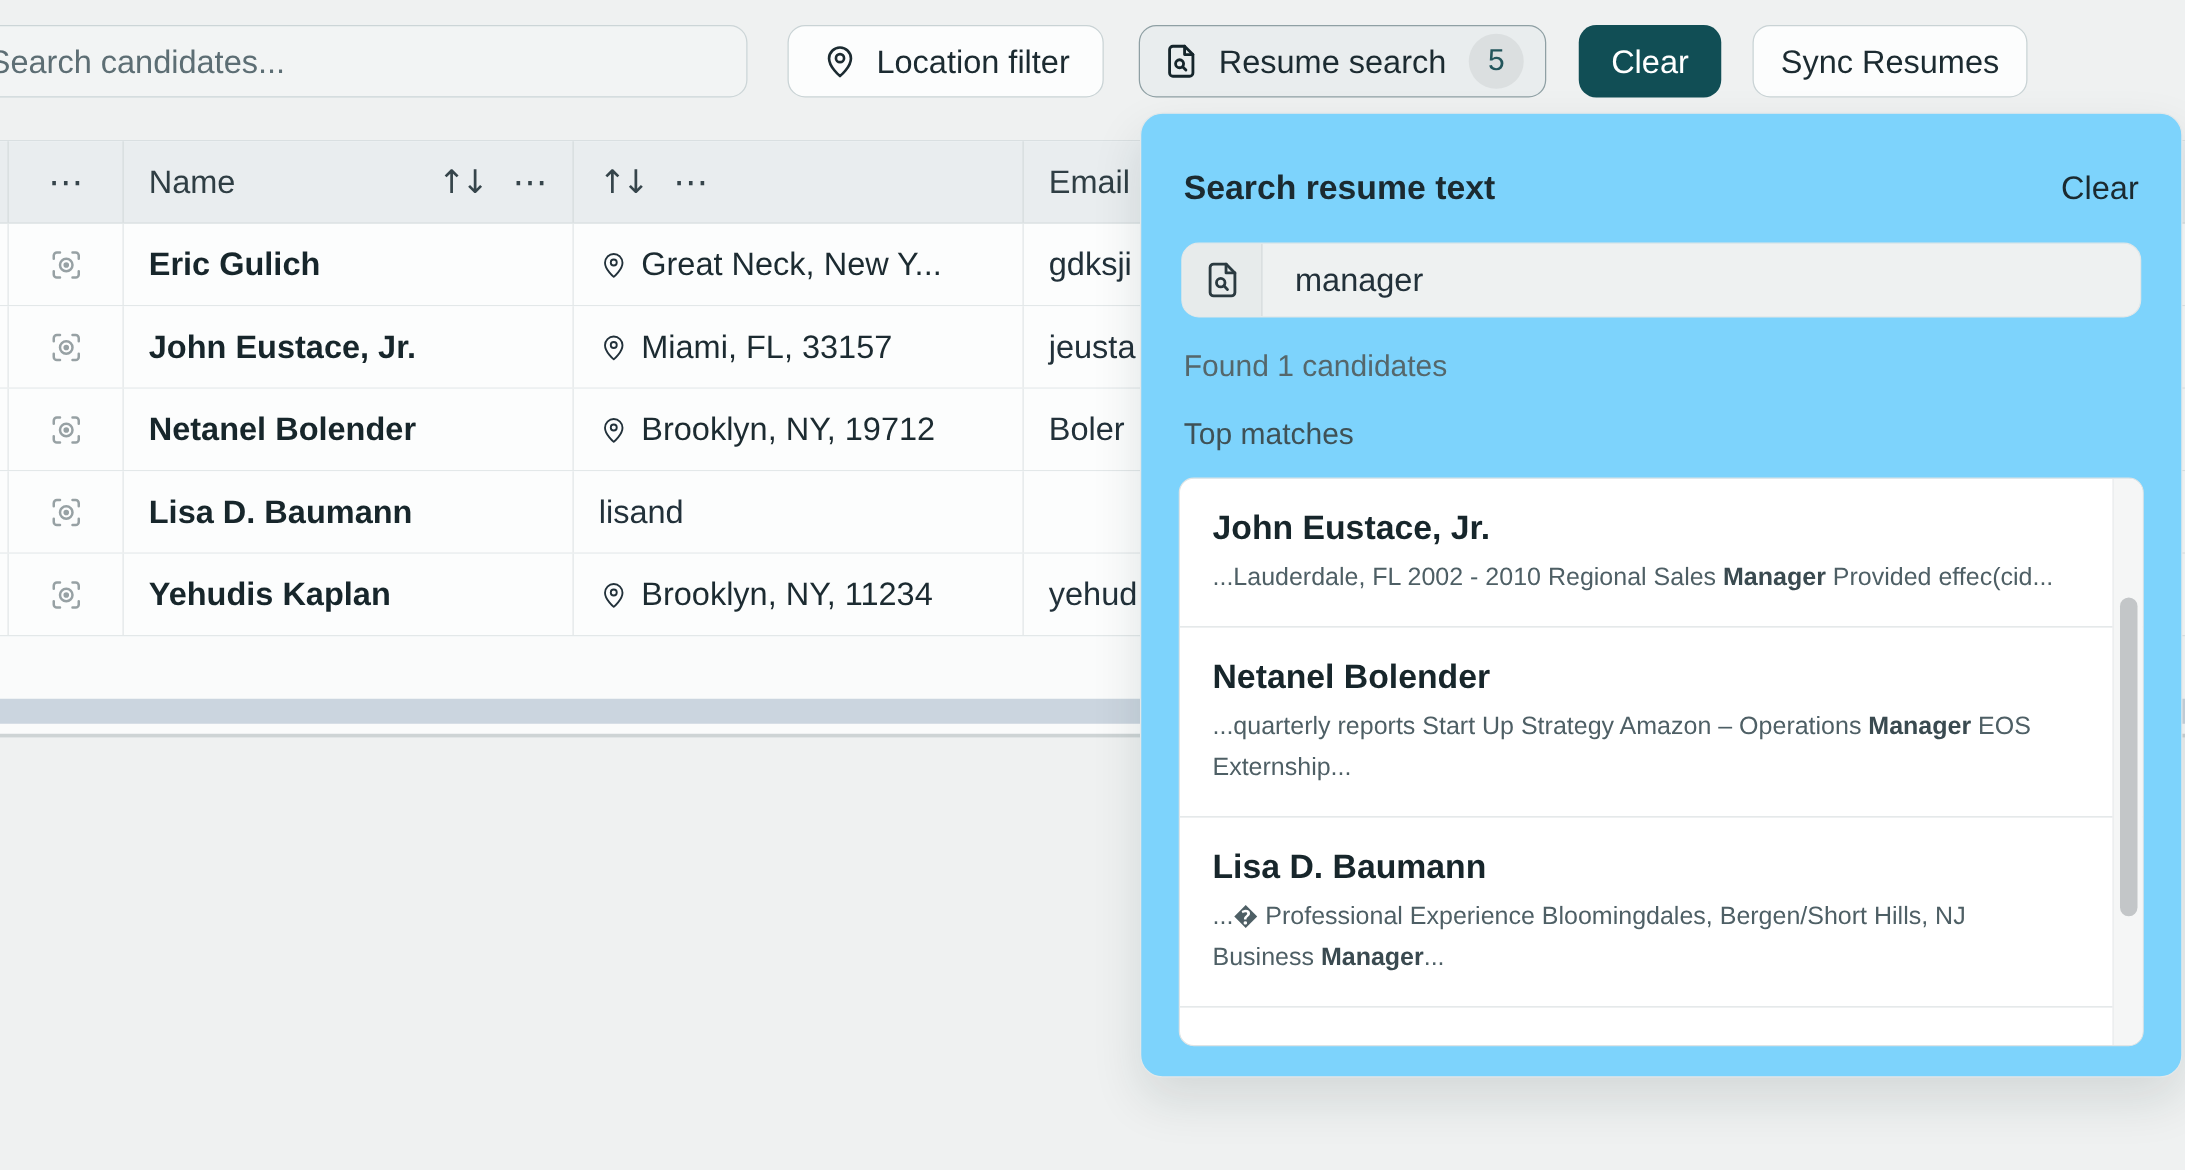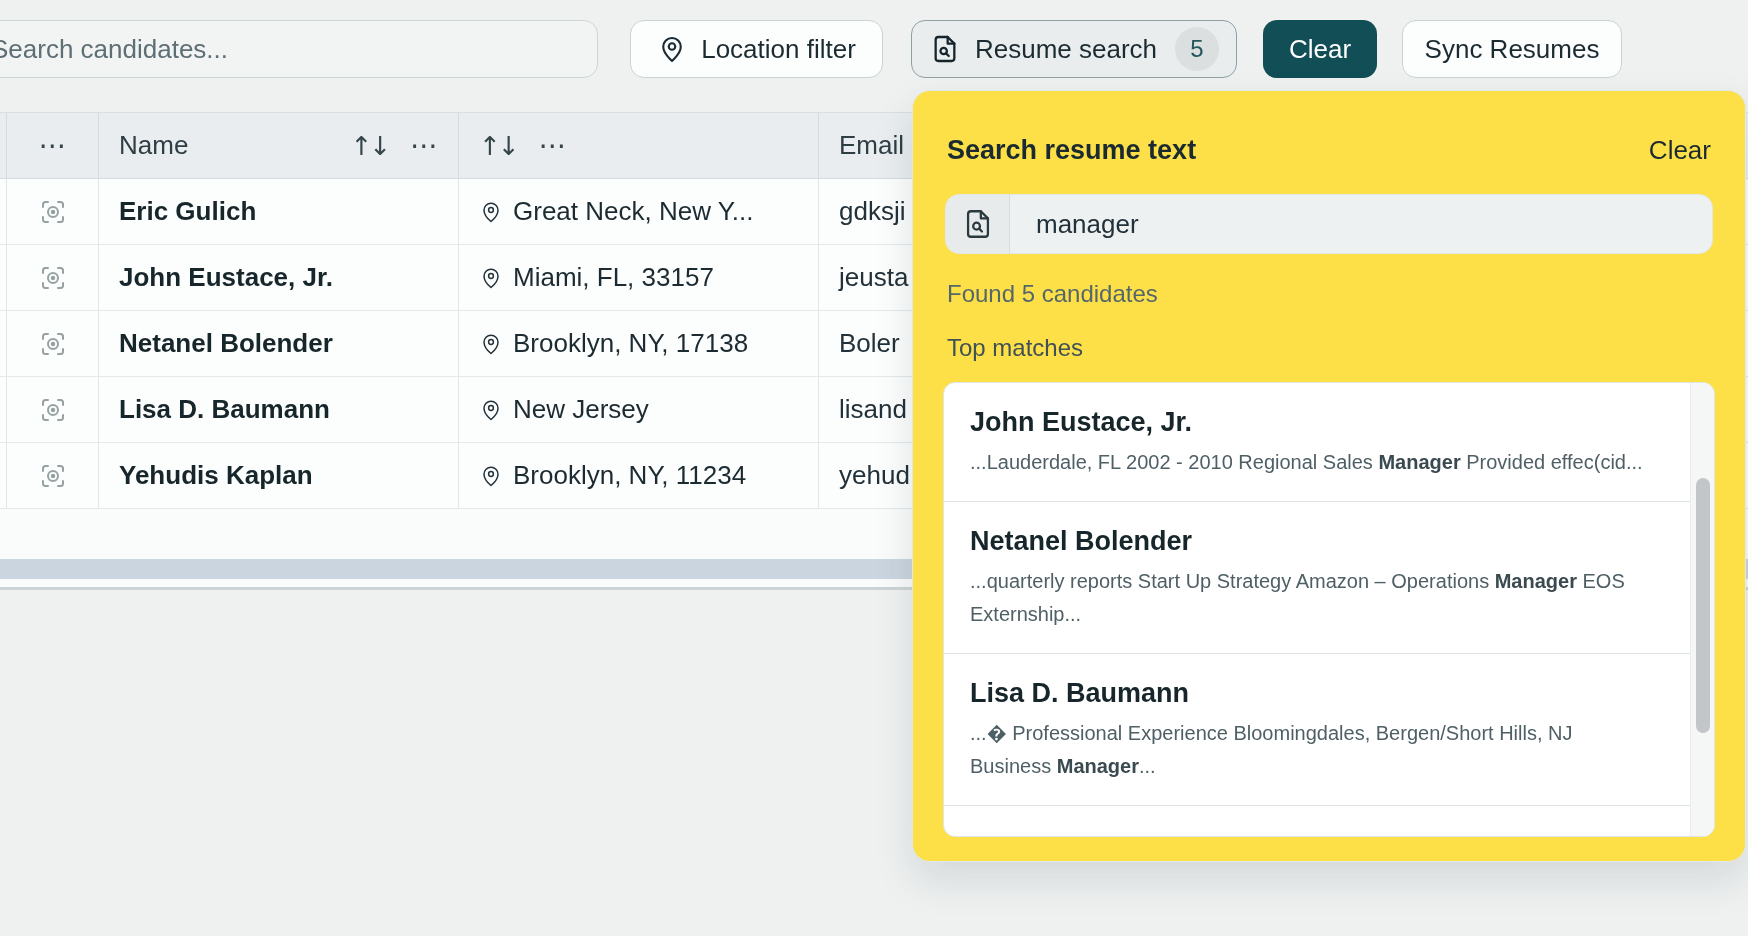--- a/index.html
+++ b/index.html
@@ -51,21 +51,21 @@
   .loc-cell .icon { margin-right:10px; color:#22313 7; }
   .email-cell { color:#22313a; }
   .scan-icon { color:#97a1a4; cursor:pointer; }
   .hscrollbar {
     position:absolute; left:0; right:0; bottom:8px; height:20px; background:#cbd5df;
   }
 
   
   .popover {
     position:absolute; left:912px; top:90px; width:834px; height:772px;
-    background:#fde047; border:1px solid #e3e8e9; border-radius:18px;
+    background:#7dd3fc; border:1px solid #e3e8e9; border-radius:18px;
     box-shadow:0 18px 40px rgba(15,40,44,0.12);
     padding:30px 30px 24px 30px; display:flex; flex-direction:column; z-index:5;
   }
   .pop-head { display:flex; align-items:center; justify-content:space-between; margin:14px 4px 28px 4px; }
   .pop-title { font-size:27px; font-weight:600; color:#1b2a30; }
   .pop-clear { font-size:26px; color:#1b2a30; cursor:pointer; }
   .pop-input {
     display:flex; align-items:stretch; height:60px; background:#eef1f1;
     border:1px solid #e2e7e8; border-radius:14px; overflow:hidden; margin:0 2px;
   }
@@ -222,50 +222,41 @@
       </span>
     </div>
     <div class="cell name-cell">Netanel Bolender</div>
     <div class="cell loc-cell">
       <span class="icon">
         <svg width="24" height="24" viewBox="0 0 24 24" fill="none" stroke="#22313a" stroke-width="1.5" stroke-linecap="round" stroke-linejoin="round">
           <path d="M12 21.5s-7-5.8-7-11.3a7 7 0 1 1 14 0c0 5.5-7 11.3-7 11.3z"></path>
             <circle cx="12" cy="10" r="2.4"></circle>
         </svg>
       </span>
-      <span>Brooklyn, NY, 17138</span>
+      <span>Brooklyn, NY, 19712</span>
     </div>
     <div class="cell email-cell">Boler</div>
     <div class="cell"></div>
   </div>
 
   <div class="tgrid trow">
     <div class="cell"></div>
     <div class="cell center">
       <span class="icon scan-icon">
         <svg width="30" height="30" viewBox="0 0 24 24" fill="none" stroke="currentColor" stroke-width="1.6" stroke-linecap="round">
           <path d="M4 8V6a2 2 0 0 1 2-2h2"></path>
             <path d="M16 4h2a2 2 0 0 1 2 2v2"></path>
           <path d="M20 16v2a2 2 0 0 1-2 2h-2"></path>
             <path d="M8 20H6a2 2 0 0 1-2-2v-2"></path>
           <circle cx="12" cy="12" r="4"></circle>
             <circle cx="12" cy="12" r="1" fill="currentColor"></circle>
         </svg>
       </span>
     </div>
     <div class="cell name-cell">Lisa D. Baumann</div>
-    <div class="cell loc-cell">
-      <span class="icon">
-        <svg width="24" height="24" viewBox="0 0 24 24" fill="none" stroke="#22313a" stroke-width="1.5" stroke-linecap="round" stroke-linejoin="round">
-          <path d="M12 21.5s-7-5.8-7-11.3a7 7 0 1 1 14 0c0 5.5-7 11.3-7 11.3z"></path>
-            <circle cx="12" cy="10" r="2.4"></circle>
-        </svg>
-      </span>
-      <span>New Jersey</span>
-    </div>
     <div class="cell email-cell">lisand</div>
     <div class="cell"></div>
   </div>
 
   <div class="tgrid trow">
     <div class="cell"></div>
     <div class="cell center">
       <span class="icon scan-icon">
         <svg width="30" height="30" viewBox="0 0 24 24" fill="none" stroke="currentColor" stroke-width="1.6" stroke-linecap="round">
           <path d="M4 8V6a2 2 0 0 1 2-2h2"></path>
@@ -305,21 +296,21 @@
       <svg width="34" height="34" viewBox="0 0 24 24" fill="none" stroke="#2b3a40" stroke-width="1.6" stroke-linecap="round" stroke-linejoin="round">
         <path d="M14 3H7a2 2 0 0 0-2 2v14a2 2 0 0 0 2 2h10a2 2 0 0 0 2-2V8l-5-5z"></path>
         <path d="M14 3v5h5"></path>
         <circle cx="11" cy="13.5" r="2.4"></circle>
         <path d="M12.8 15.3l2 2"></path>
       </svg>
     </span>
     <input type="text" value="manager" style="">
   </div>
 
-  <div class="found-text">Found 5 candidates</div>
+  <div class="found-text">Found 1 candidates</div>
   <div class="top-matches">Top matches</div>
 
   <div class="match-list">
 
     <div class="match-item">
       <div class="match-name">John Eustace, Jr.</div>
       <div class="match-snippet"><span>...Lauderdale, FL 2002 - 2010 Regional Sales </span><span class="bold">Manager</span><span> Provided effec(cid...</span></div>
     </div>
 
     <div class="match-item">

